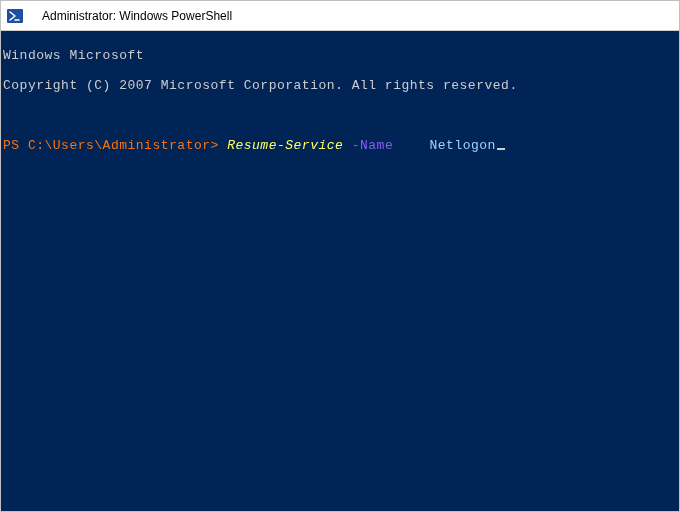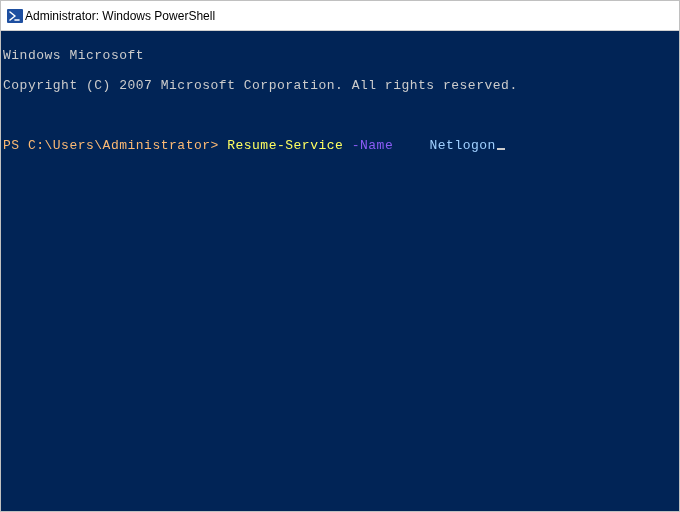--- a/index.html
+++ b/index.html
@@ -3,35 +3,35 @@
 <meta charset="utf-8">
 <style>
   * { margin: 0; padding: 0; box-sizing: border-box; }
   html, body { width: 680px; height: 512px; overflow: hidden; font-family: "Segoe UI", Tahoma, sans-serif; background: #fff; }
   .window {
     width: 680px; height: 512px; display: flex; flex-direction: column;
     border: 1px solid #c0c0c0;
   }
   .titlebar {
     height: 30px; background: #ffffff; display: flex; align-items: center;
-    padding: 0 6px; border-bottom: 1px solid #d0d0d0; gap: 2px;
+    padding: 0 6px; border-bottom: 1px solid #d0d0d0; gap: 19px;
   }
   .titlebar .icon {
     width: 16px; height: 16px; display: inline-flex; align-items: center; justify-content: center;
   }
   .titlebar .title { font-size: 12px; color: #000; }
   .terminal {
     flex: 1; background: #012456; color: #cccccc;
     font-family: Consolas, "Courier New", monospace; font-size: 13px;
     line-height: 15px; padding: 2px 0 0 2px; letter-spacing: 0.5px;
     white-space: pre; overflow: hidden; position: relative;
   }
   .line { display: block; }
-  .prompt { color: #fdba74; }
-  .cmdlet { color: #ffff60; }
+  .prompt { color: #f97316; }
+  .cmdlet { color: #ffff60; font-style: italic; }
   .param  { color: #8b5cf6; }
   .arg    { color: #a0d0ff; padding-left: 28px; }
   .cursor {
     display: inline-block; width: 8px; height: 2px; background: #cccccc;
     vertical-align: baseline; margin-left: 1px; position: relative; top: 1px;
   }
 </style>
 </head>
 <body>
 

